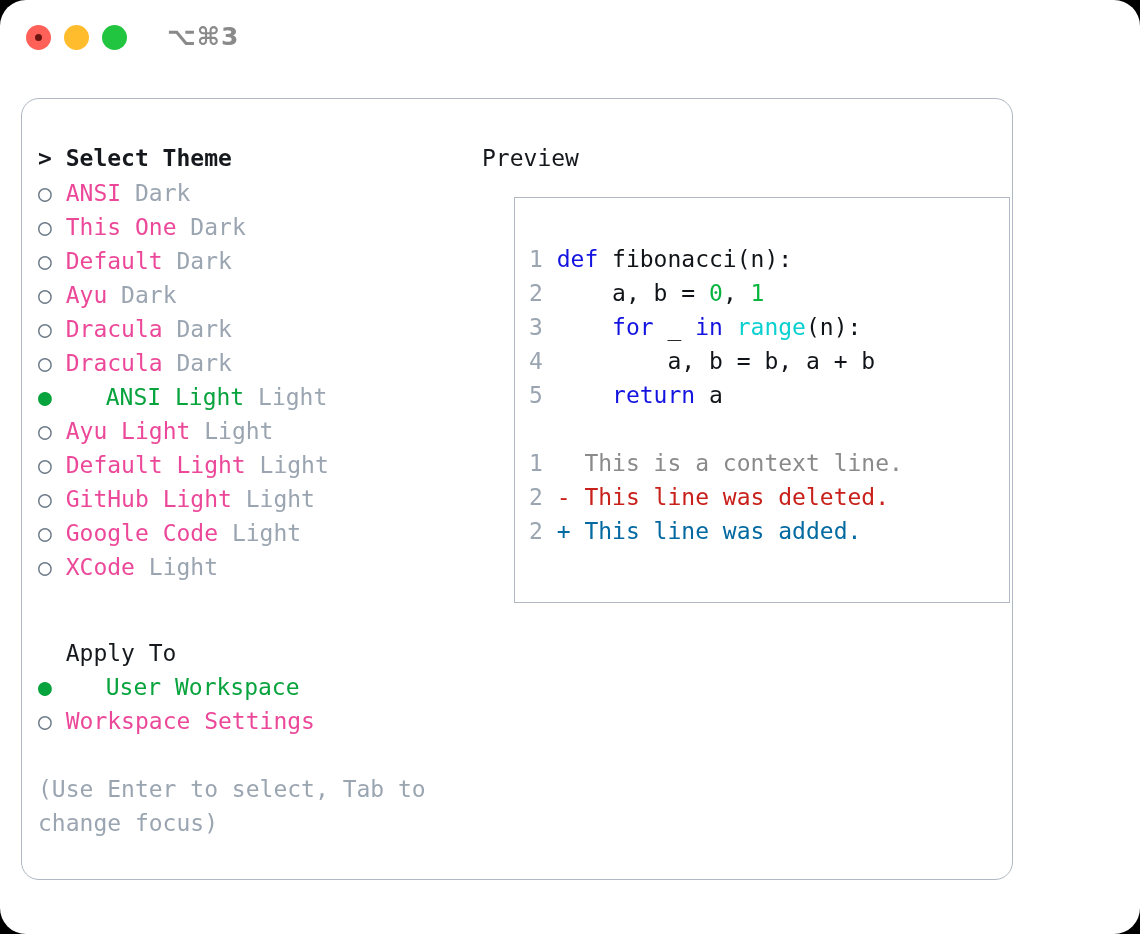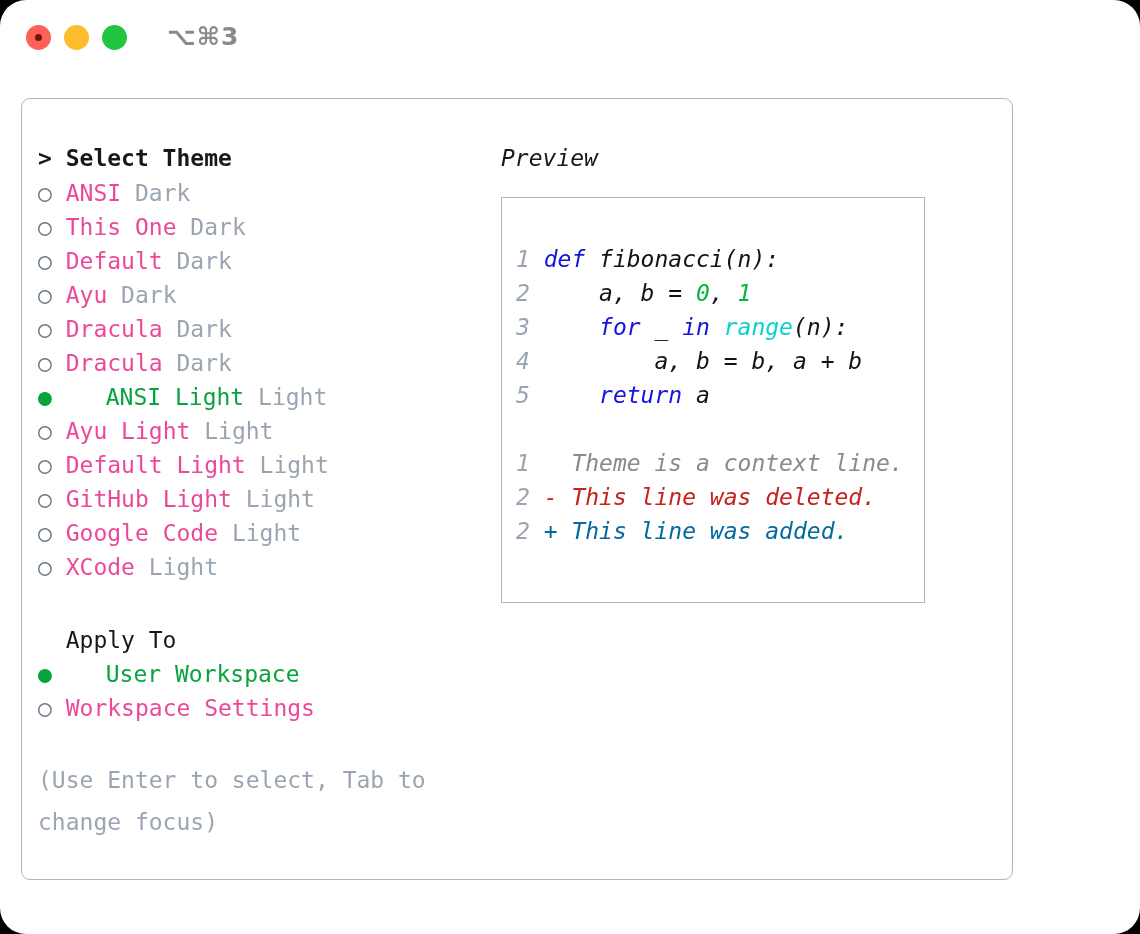--- a/index.html
+++ b/index.html
@@ -70,21 +70,21 @@
   }
 
   
   .panel {
     position: absolute;
     left: 21px;
     top: 98px;
     width: 992px;
     height: 782px;
     border: 1.6px solid #aeb7c2;
-    border-radius: 9px;
+    border-radius: 18px;
     box-sizing: border-box;
     background: #ffffff;
   }
 
   
   .left-col {
     position: absolute;
     left: 16px;
     top: 42px;
     width: 460px;
@@ -112,54 +112,54 @@
   .bullet.sel { color: #07a33d; }
   .row.selected .label { color: #07a33d; margin-left: 40px; }
   .label { color: #ec4899; }
   .variant { color: #9aa5b1; }
 
   .apply-title {
     font-size: 23px;
     line-height: 34px;
     white-space: pre;
     color: #15181c;
-    margin-top: 39px;
+    margin-top: 52px;
   }
   .hint {
     font-size: 23px;
-    line-height: 42px;
+    line-height: 34px;
     color: #9aa5b1;
     margin-top: 34px;
     width: 420px;
     white-space: pre-wrap;
   }
 
   
   .right-col {
     position: absolute;
-    left: 479px;
+    left: 460px;
     top: 42px;
     width: 490px;
-    font-style: italic;
   }
   .preview-title {
     font-size: 23px;
     line-height: 34px;
     color: #15181c;
     white-space: pre;
     font-weight: 400;
   }
   .preview-box {
     margin-top: 22px;
-    width: 424px;
+    width: 496px;
     height: 406px;
     border: 1.6px solid #aeb7c2;
     box-sizing: border-box;
     background: #ffffff;
     position: relative;
+    margin-left: 32px;
   }
   .code-area {
     position: absolute;
     left: 14px;
     top: 44px;
     right: 4px;
   }
   .code-line {
     font-size: 23px;
     line-height: 34px;
@@ -234,21 +234,21 @@
       <div class="preview-title">Preview</div>
       <div class="preview-box">
         <div class="code-area" id="code-area">
             <div class="code-line"><span class="ln">1</span><span class="kw">def</span><span class="plain"> fibonacci(n):</span></div>
             <div class="code-line"><span class="ln">2</span><span class="plain">    a, b = </span><span class="num">0</span><span class="plain">, </span><span class="num">1</span></div>
             <div class="code-line"><span class="ln">3</span><span class="plain">    </span><span class="kw">for</span><span class="plain"> _ </span><span class="kw">in</span><span class="plain"> </span><span class="fn">range</span><span class="plain">(n):</span></div>
             <div class="code-line"><span class="ln">4</span><span class="plain">        a, b = b, a + b</span></div>
             <div class="code-line"><span class="ln">5</span><span class="plain">    </span><span class="kw">return</span><span class="plain"> a</span></div>
           </div>
         <div class="diff-area" id="diff-area">
-            <div class="code-line"><span class="ln">1</span><span class="diff-ctx">  Theme is a context line.</span></div>
+            <div class="code-line"><span class="ln">1</span><span class="diff-ctx">  This is a context line.</span></div>
             <div class="code-line"><span class="ln">2</span><span class="diff-del">- This line was deleted.</span></div>
             <div class="code-line"><span class="ln">2</span><span class="diff-add">+ This line was added.</span></div>
           </div>
       </div>
     </div>
 
   </div>
 </div>
 
 </body></html>

